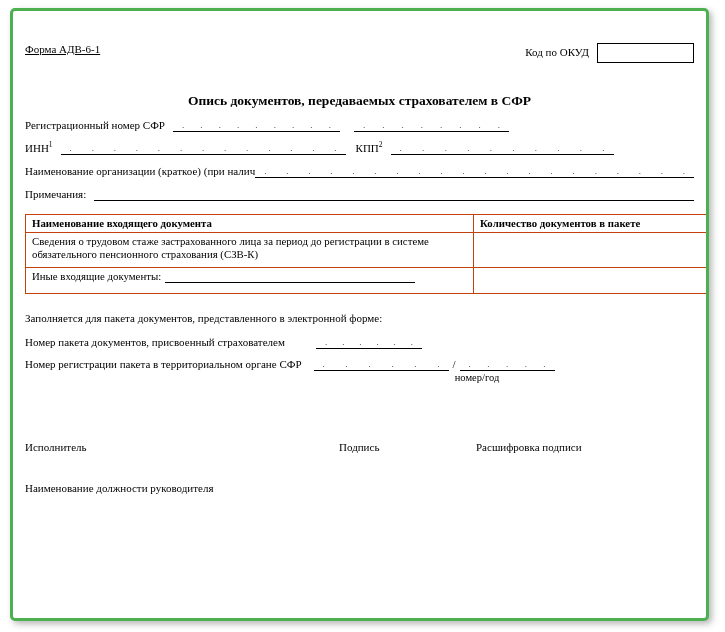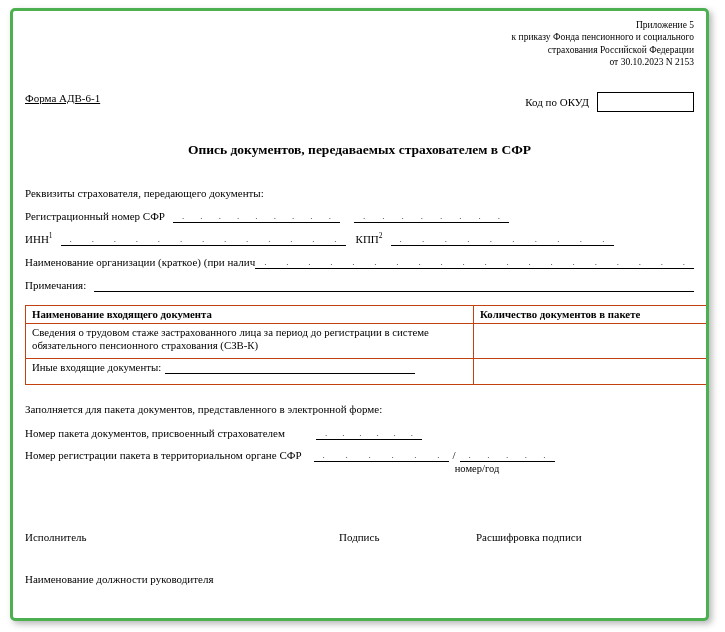--- a/index.html
+++ b/index.html
@@ -56,38 +56,31 @@
   .sig-first { margin-top:56px; }
   .sig-next { margin-top:28px;flex-direction:column; }
 </style>
 </head>
 <body>
 
 <div class="page">
   <div class="frame"></div>
   <div class="sheet">
 
-    <div class="annotation">
-      <div>Приложение 5</div>
-      <div>к приказу Фонда пенсионного и социального</div>
-      <div>страхования Российской Федерации</div>
-      <div>от 30.10.2023 N 2153</div>
-    </div>
 
     <div class="okud-row">
       <span class="form-code">Форма АДВ-6-1</span>
       <span class="okud-group">
         <span>Код по ОКУД</span>
         <span class="okud-box"></span>
       </span>
     </div>
 
     <div class="doc-title">Опись документов, передаваемых страхователем в СФР</div>
 
-    <div class="section-label">Реквизиты страхователя, передающего документы:</div>
 
     <div class="field-row">
       <span class="lbl">Регистрационный номер СФР</span>
       <span class="dotfield" style="width:167px">. . . . . . . . .</span>
       <span style="width:14px; display:inline-block"></span>
       <span class="dotfield" style="width:155px">. . . . . . . .</span>
     </div>
 
     <div class="field-row">
       <span class="lbl"><span>ИНН</span><sup>1</sup></span>

